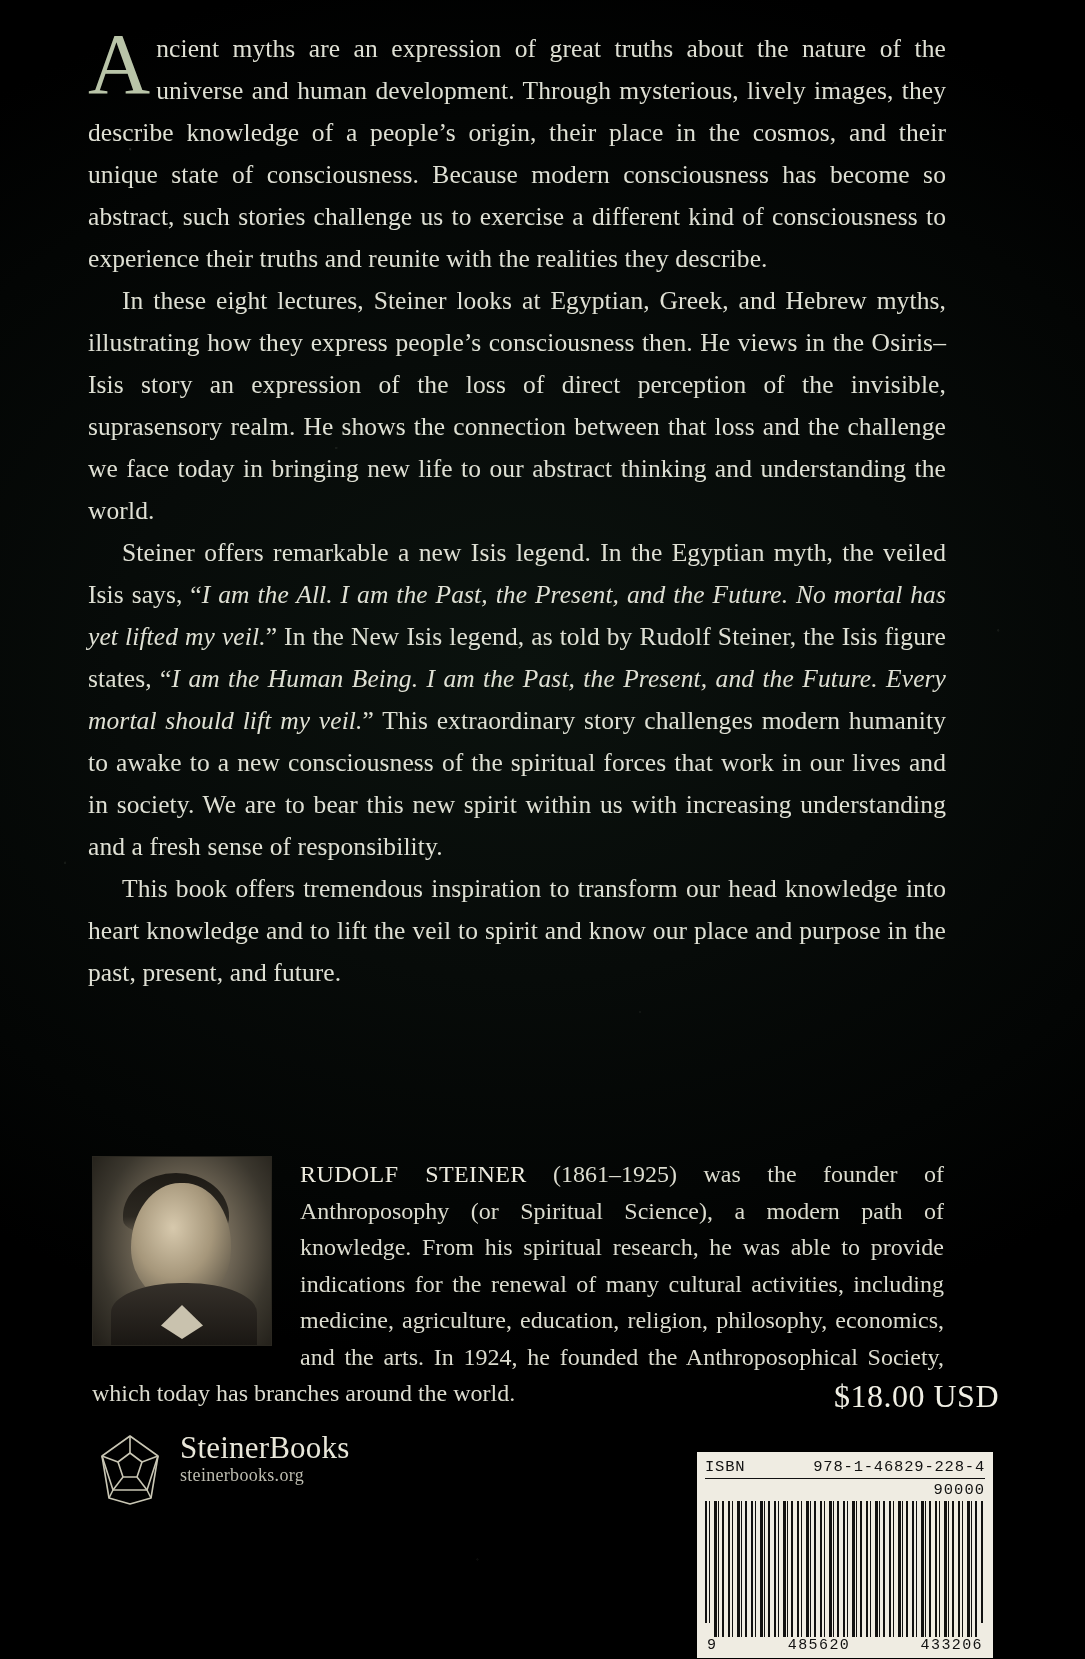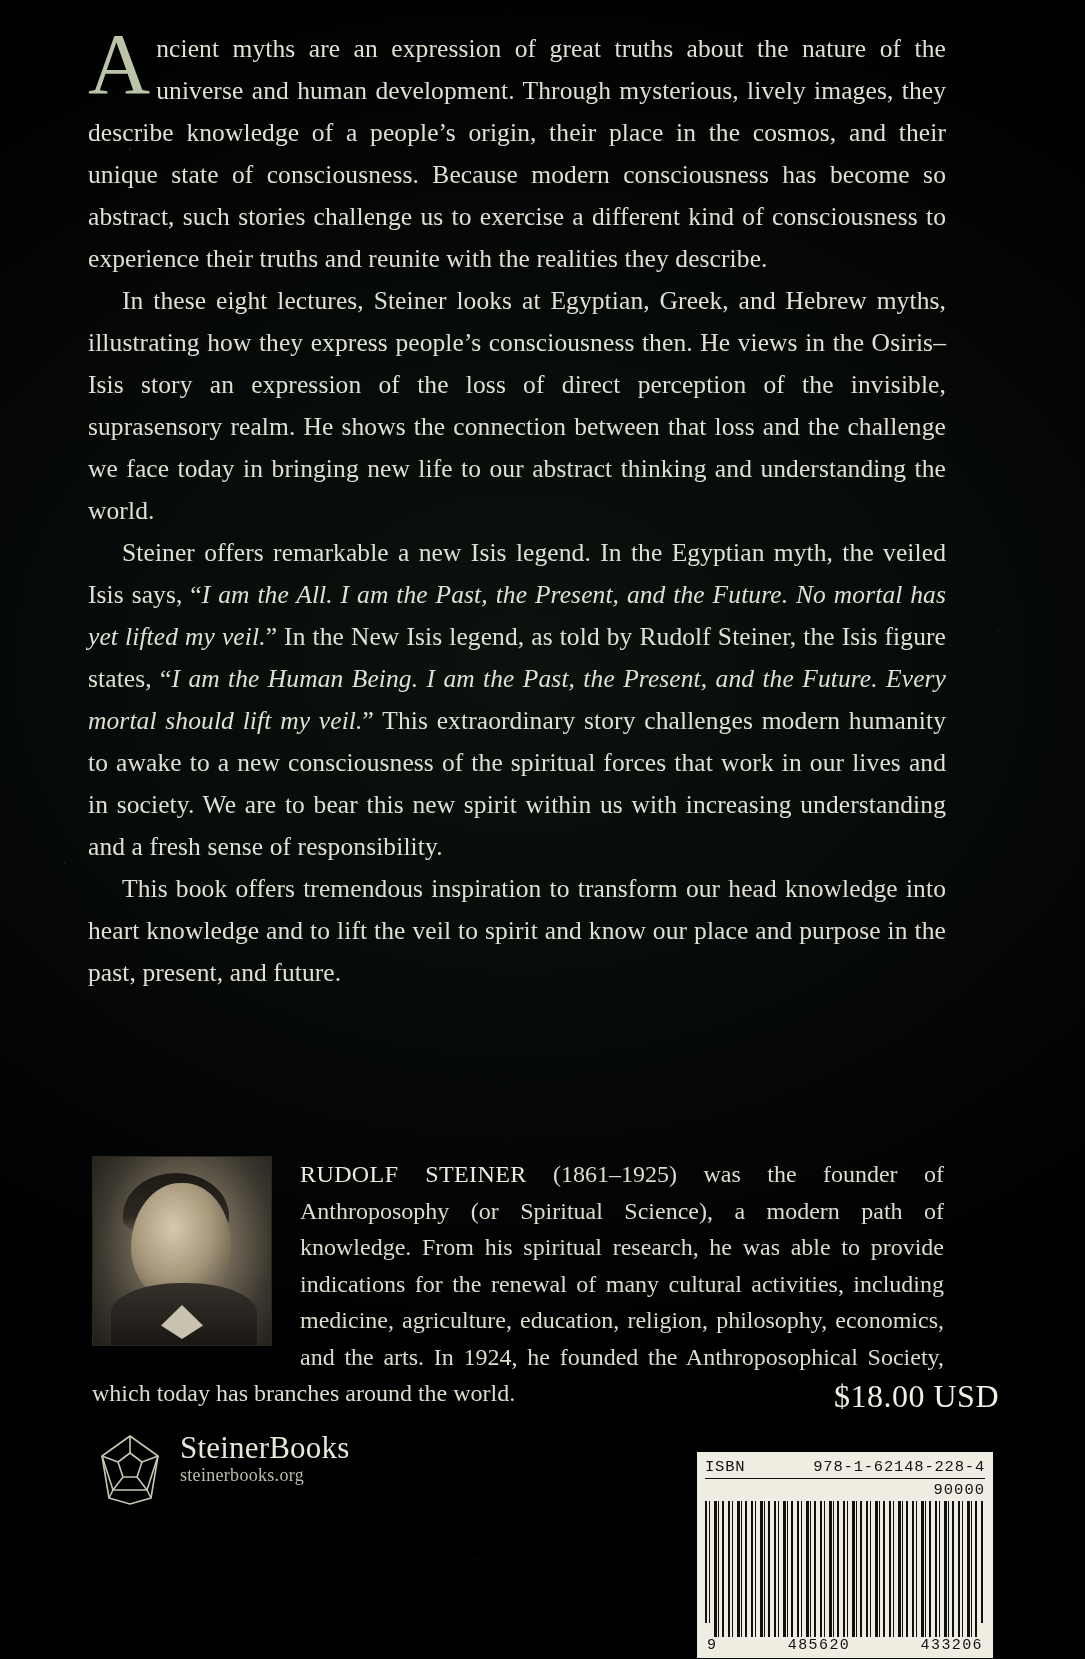--- a/index.html
+++ b/index.html
@@ -278,21 +278,21 @@
     </svg>
     <div>
       <div class="pub-name">SteinerBooks</div>
       <div class="pub-url">steinerbooks.org</div>
     </div>
   </div>
 
   <div class="barcode-box">
     <div class="isbn-line">
       <span class="isbn-text">ISBN</span>
-      <span class="isbn-text">978-1-62148-228-4</span>
+      <span class="isbn-text">978-1-46829-228-4</span>
     </div>
     <div class="ean5">90000</div>
     <div class="bars">
       <div class="gap-l"></div>
       <div class="gap-r"></div>
     </div>
     <div class="ean-num">
       <span>9</span>
       <span>485620</span>
       <span>433206</span>

